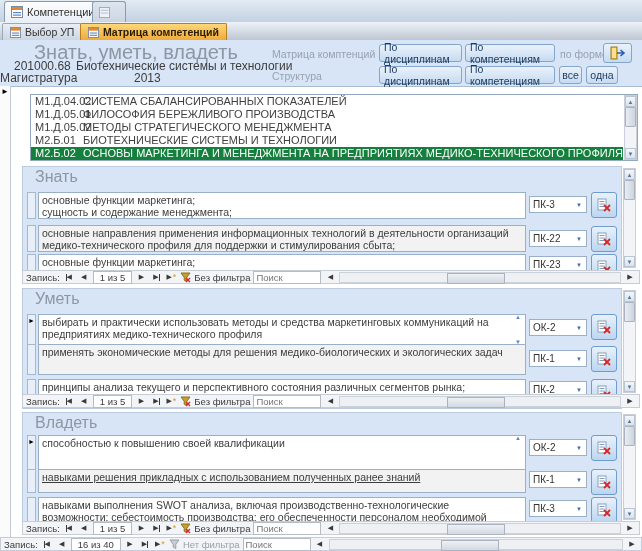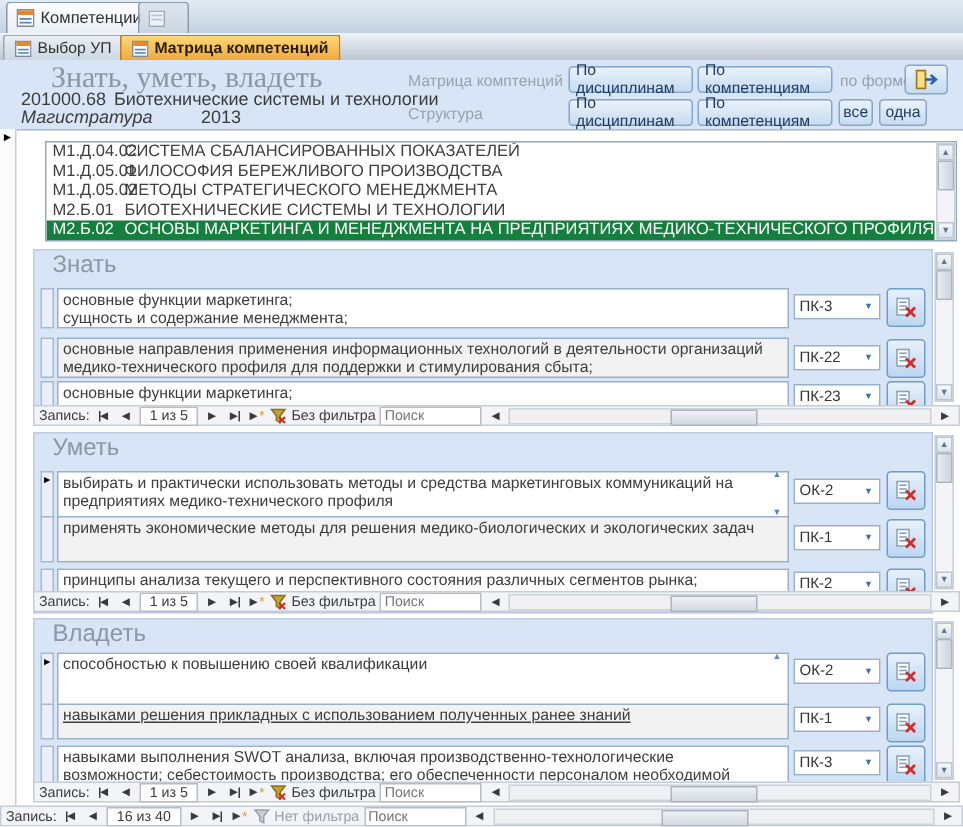--- a/index.html
+++ b/index.html
@@ -24,24 +24,24 @@
   .sub-tab{position:absolute;top:1px;height:16px;display:flex;align-items:center;gap:4px;
     padding:0 7px;border:1px solid #9aa8b8;border-bottom:none;border-radius:2px 2px 0 0;
     font-size:10.5px;color:#333;background:linear-gradient(#e9eef5,#ccd6e2);}
   #sub-tab-1{left:2px;}
   #sub-tab-2{left:80px;background:linear-gradient(#fcd879,#f0a93b);
     border-color:#b77f22;font-weight:bold;color:#2a1c00;}
 
   
   #form-header{position:absolute;top:40px;left:0;width:642px;height:46px;
     background:#d7e5f6;border-bottom:1px solid #a9bcd3;}
-  #form-title{position:absolute;top:1px;left:34px;font-size:20px;color:#8d97a3;font-family:Liberation Serif, serif;}
+  #form-title{position:absolute;top:1px;left:34px;font-size:20px;color:#8d97a3;}
   .hmeta{position:absolute;font-size:12px;color:#3c3c3c;}
   #h-code{top:19px;left:14px;} #h-program{top:19px;left:76px;}
-  #h-degree{top:31px;left:14px;font-style:italic;} #h-year{top:31px;left:122px;margin-left:12px;}
+  #h-degree{top:31px;left:0;} #h-year{top:31px;left:122px;margin-left:12px;}
   .hlabel{position:absolute;font-size:10.5px;color:#97a2b0;}
   #h-matrix-label{top:8px;left:272px;} #h-structure-label{top:30px;left:272px;}
   #h-byform-label{top:8px;left:560px;}
   .hbtn{position:absolute;height:18px;box-sizing:border-box;display:flex;align-items:center;justify-content:center;
     background:linear-gradient(#eaf2fb,#c6dbf1);border:1px solid #84a5cc;border-radius:3px;
     font-size:10.5px;color:#1c3a5e;padding:0 4px;cursor:default;}
   #btn-m-disc{top:4px;left:379px;width:83px;} #btn-m-comp{top:4px;left:465px;width:90px;}
   #btn-s-disc{top:26px;left:379px;width:83px;} #btn-s-comp{top:26px;left:465px;width:90px;}
   #btn-all{top:26px;left:559px;width:23px;} #btn-one{top:26px;left:586px;width:32px;}
   #btn-exit{top:3px;left:603px;width:29px;height:20px;}

